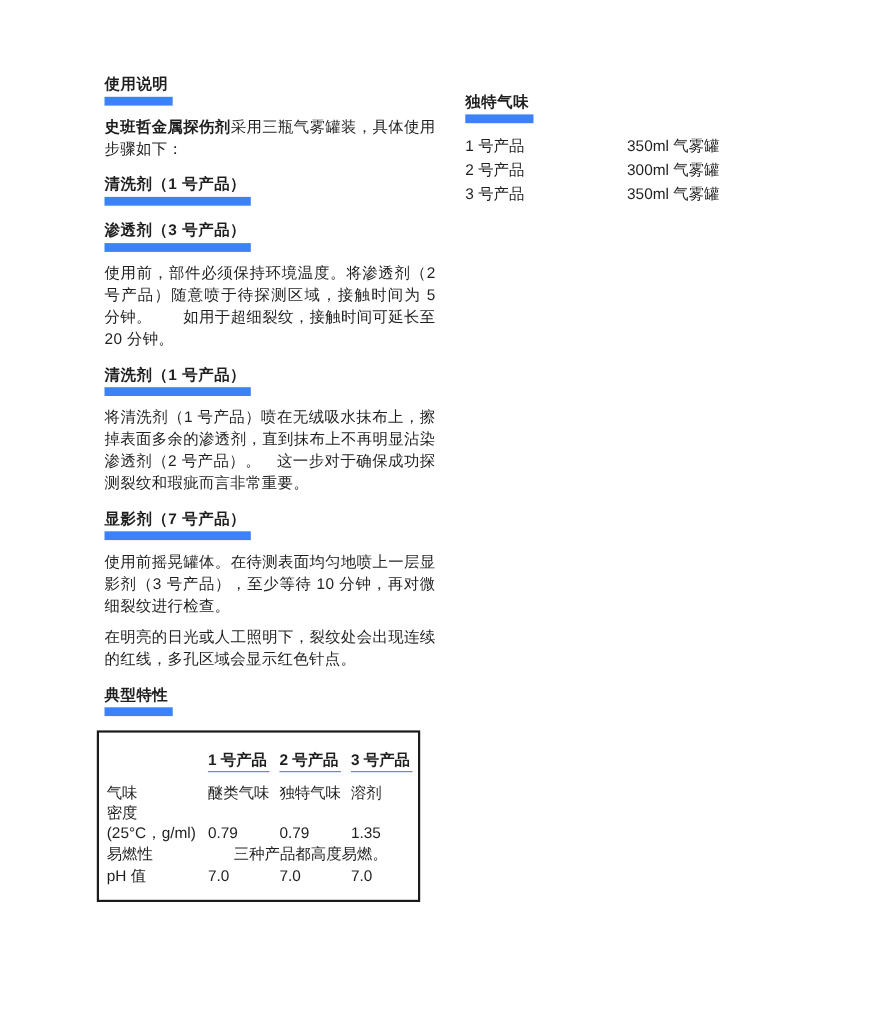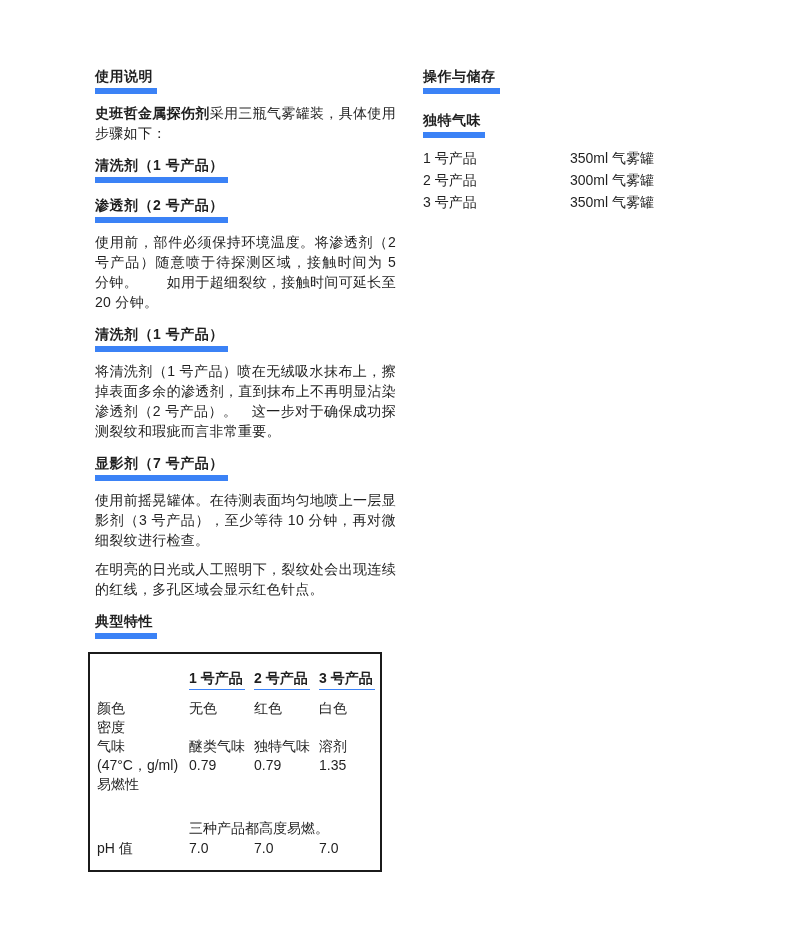--- a/index.html
+++ b/index.html
@@ -16,21 +16,21 @@
   .col-right { left: 423px; width: 296px; }
 
   .hd {
     margin: 12px 0 0 0;
     font-size: 14px; font-weight: 700; line-height: 20px;
     letter-spacing: 0.5px;
   }
   .hd.first { margin-top: 0; }
   .u {
     display: inline-block;
-    border-bottom: 6px solid #3b82f6;
+    border-bottom: 8px solid #3b82f6;
     padding: 0 4px 2px 0;
   }
   .para {
     margin: 9px 0 0 0;
     font-size: 14px; line-height: 20px;
     text-align: justify;
     letter-spacing: 0.3px;
   }
   .para b { font-weight: 700; }
 
@@ -45,21 +45,21 @@
   }
   .trow {
     display: grid;
     grid-template-columns: 92px 65px 65px 1fr;
     font-size: 14px; line-height: 20px;
   }
   .trow.theader { margin: 4px 0 8px 0; }
   .theader .colhead { font-weight: 700; }
   .theader .colhead .u { padding: 0 2px 1px 0; border-bottom-width: 1.5px; }
   .trow.dense { line-height: 18px; }
-  .span-cell { grid-column: 2 / 5; text-align: left; margin-top: 44px; }
+  .span-cell { grid-column: 2 / 5; text-align: center; }
   .cell { white-space: nowrap; overflow: visible; }
 
   
   .pkg-row { display: flex; font-size: 14px; line-height: 22px; }
   .pkg-label { width: 147px; flex: 0 0 147px; }
   .pkg-list { margin-top: 9px; }
 </style>
 </head>
 <body>
 
@@ -71,21 +71,21 @@
       <span class="u">使用说明</span>
     </div>
 
     <p class="para"><b>史班哲金属探伤剂</b><span>采用三瓶气雾罐装，具体使用步骤如下：</span></p>
 
     <div class="hd">
       <span class="u">清洗剂（1 号产品）</span>
     </div>
 
     <div class="hd">
-      <span class="u">渗透剂（2 号产品）</span>
+      <span class="u">渗透剂（3 号产品）</span>
     </div>
     <p class="para">使用前，部件必须保持环境温度。将渗透剂（2 号产品）随意喷于待探测区域，接触时间为 5 分钟。　　如用于超细裂纹，接触时间可延长至 20 分钟。</p>
 
     <div class="hd">
       <span class="u">清洗剂（1 号产品）</span>
     </div>
     <p class="para">将清洗剂（1 号产品）喷在无绒吸水抹布上，擦掉表面多余的渗透剂，直到抹布上不再明显沾染渗透剂（2 号产品）。　这一步对于确保成功探测裂纹和瑕疵而言非常重要。</p>
 
     <div class="hd">
       <span class="u">显影剂（7 号产品）</span>
@@ -100,43 +100,37 @@
 
     <div class="props-box">
 
       <div class="trow theader">
         <span class="cell"></span>
         <span class="cell colhead"><span class="u">1 号产品</span></span>
         <span class="cell colhead"><span class="u">2 号产品</span></span>
         <span class="cell colhead"><span class="u">3 号产品</span></span>
       </div>
 
+
       <div class="trow">
-        <span class="cell">颜色</span>
-        <span class="cell">无色</span>
-        <span class="cell">红色</span>
-        <span class="cell">白色</span>
+        <span class="cell">气味</span>
+        <span class="cell">醚类气味</span>
+        <span class="cell">独特气味</span>
+        <span class="cell">溶剂</span>
       </div>
 
       <div class="trow dense">
         <span class="cell">密度</span>
         <span class="cell"></span>
         <span class="cell"></span>
         <span class="cell"></span>
       </div>
 
-      <div class="trow">
-        <span class="cell">气味</span>
-        <span class="cell">醚类气味</span>
-        <span class="cell">独特气味</span>
-        <span class="cell">溶剂</span>
-      </div>
-
       <div class="trow dense">
-        <span class="cell">(47°C，g/ml)</span>
+        <span class="cell">(25°C，g/ml)</span>
         <span class="cell">0.79</span>
         <span class="cell">0.79</span>
         <span class="cell">1.35</span>
       </div>
 
       <div class="trow">
         <span class="cell">易燃性</span>
         <span class="cell span-cell">三种产品都高度易燃。</span>
       </div>
 
@@ -145,23 +139,20 @@
         <span class="cell">7.0</span>
         <span class="cell">7.0</span>
         <span class="cell">7.0</span>
       </div>
 
     </div>
   </div>
 
   <div class="col col-right">
 
-    <div class="hd first">
-      <span class="u">操作与储存</span>
-    </div>
 
     <div class="hd" style="margin-top:16px;">
       <span class="u">独特气味</span>
     </div>
 
     <div class="pkg-list">
       <div class="pkg-row">
         <span class="pkg-label">1 号产品</span>
         <span class="pkg-size">350ml 气雾罐</span>
       </div>

